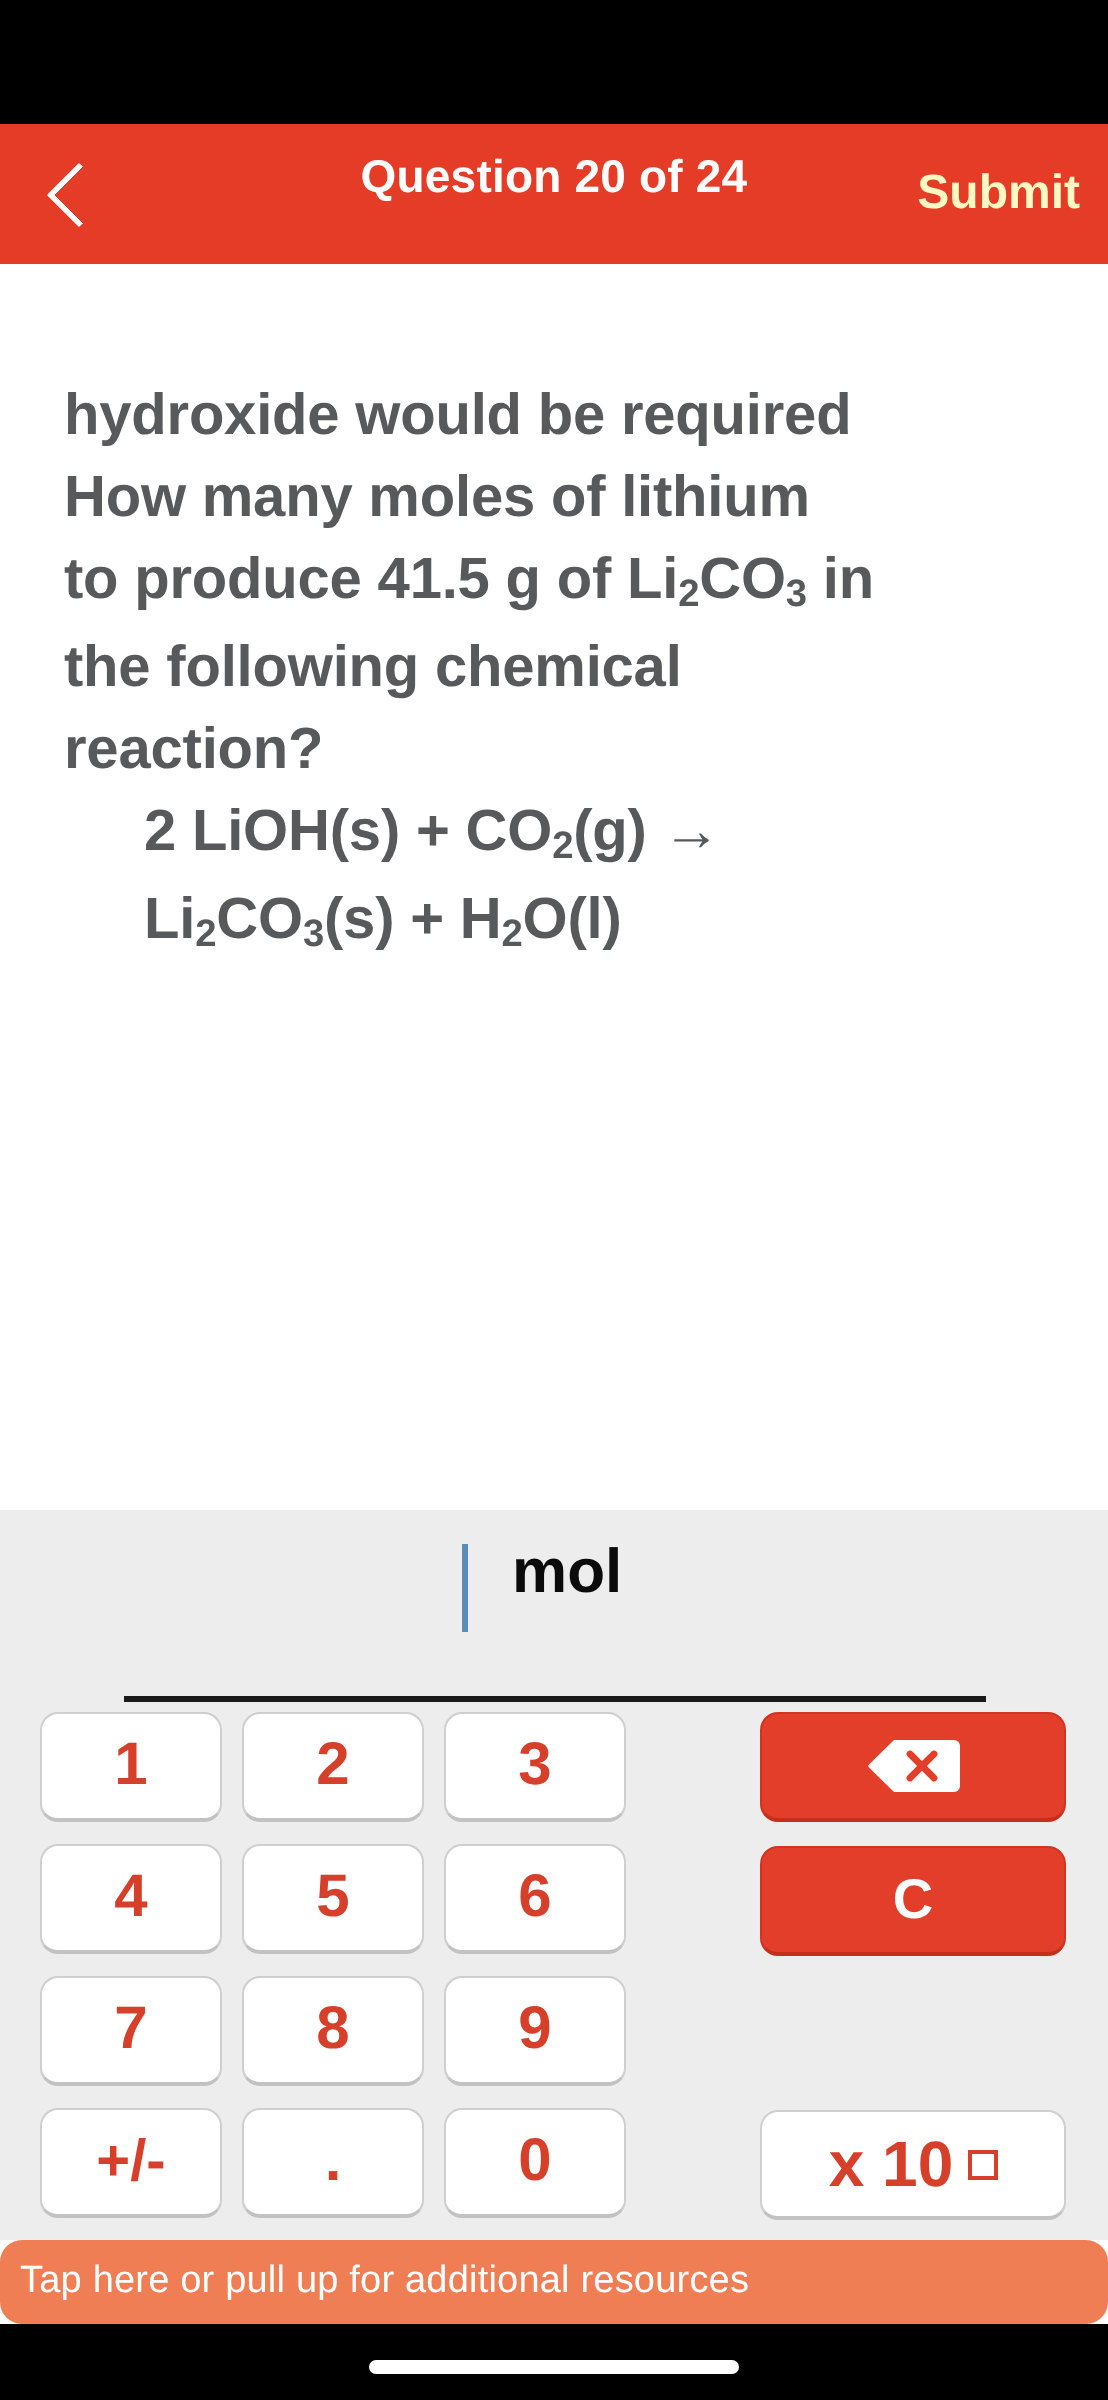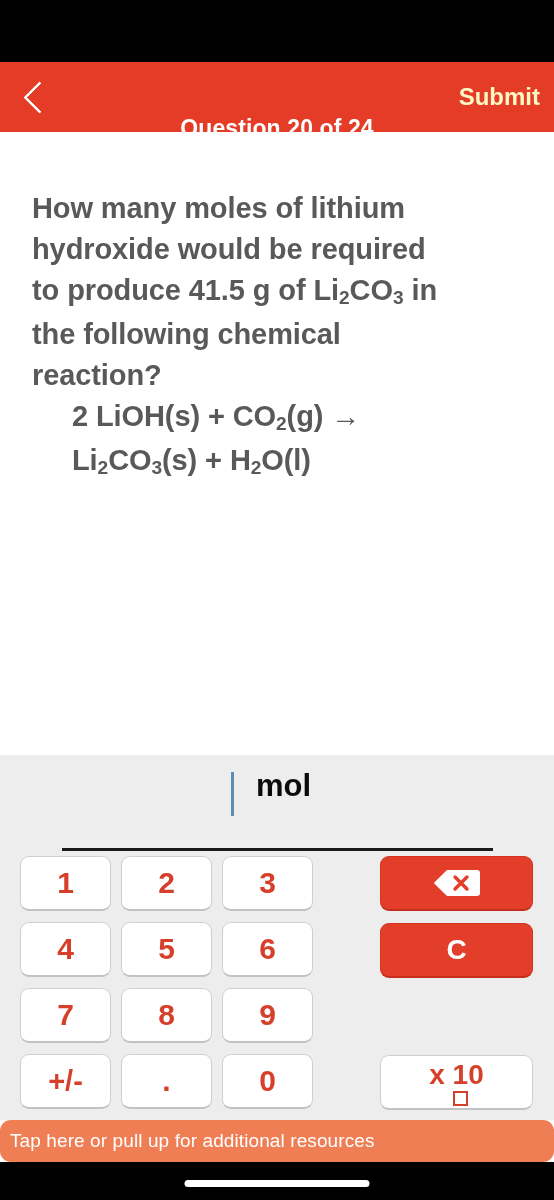--- a/index.html
+++ b/index.html
@@ -56,21 +56,20 @@
     position: absolute;
     left: 0; top: 0;
     width: 554px; height: 53px;
     display: flex;
     align-items: center;
     justify-content: center;
     color: #ffffff;
     font-size: 23px;
     font-weight: bold;
     letter-spacing: 0.1px;
-    margin-top: 40px;
   }
   .submit-btn {
     position: absolute;
     right: 14px; top: 0;
     height: 70px;
     display: flex;
     align-items: center;
     color: #fef9c3;
     font-size: 24px;
     font-weight: bold;
@@ -147,21 +146,21 @@
   }
   .key.num {
     background: #ffffff;
     border: 1px solid #cfcfcf;
     border-bottom: 2px solid #c2c2c2;
     color: #d6402b;
     font-size: 30px;
   }
   .key.num.dot { font-size: 30px; }
   .key.num.pm { font-size: 29px; }
-  .key.num.exp { font-size: 28px; flex-direction: column; }
+  .key.num.exp { font-size: 32px; }
   .key.red {
     background: #E23E29;
     border: 1px solid #d3331f;
     border-bottom: 2px solid #c42f1c;
     color: #ffffff;
     font-size: 28px;
   }
   .exp-box {
     display: inline-block;
     width: 15px;
@@ -217,22 +216,22 @@
 
   <div class="header">
     <div class="back-btn">
       <div class="chev"></div>
     </div>
     <div class="header-title">Question 20 of 24</div>
     <div class="submit-btn">Submit</div>
   </div>
 
   <div class="question">
+    <div><span>hydroxide would be required</span></div>
     <div><span>How many moles of lithium</span></div>
-    <div><span>hydroxide would be required</span></div>
     <div><span>to produce 41.5 g of Li</span><sub>2</sub><span>CO</span><sub>3</sub><span> in</span></div>
     <div><span>the following chemical</span></div>
     <div><span>reaction?</span></div>
     <div class="eqn-line"><span>2 LiOH(s) + CO</span><sub>2</sub><span>(g) →</span></div>
     <div class="eqn-line"><span>Li</span><sub>2</sub><span>CO</span><sub>3</sub><span>(s) + H</span><sub>2</sub><span>O(l)</span></div>
   </div>
 
   <div class="keypad">
 
     <div class="answer-row">

